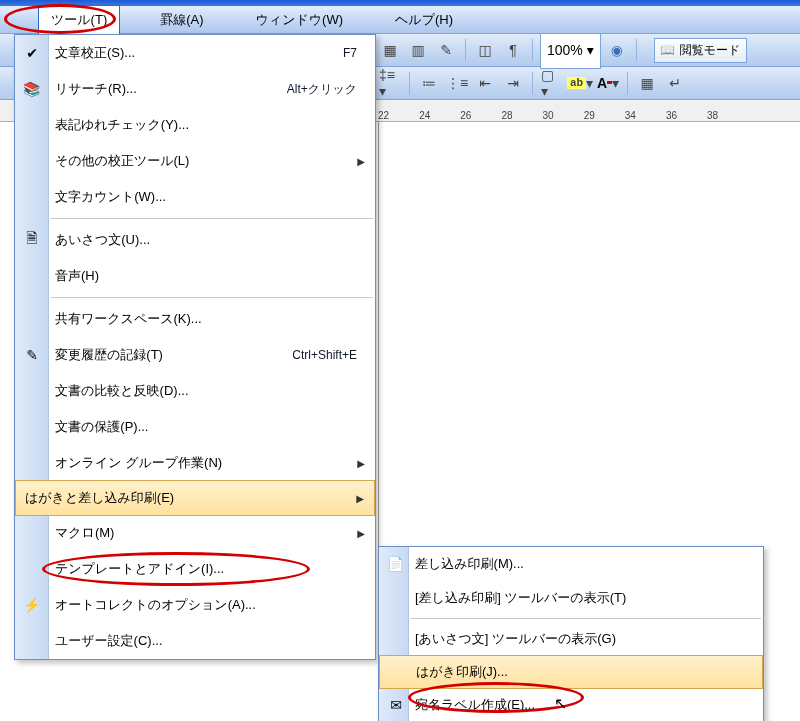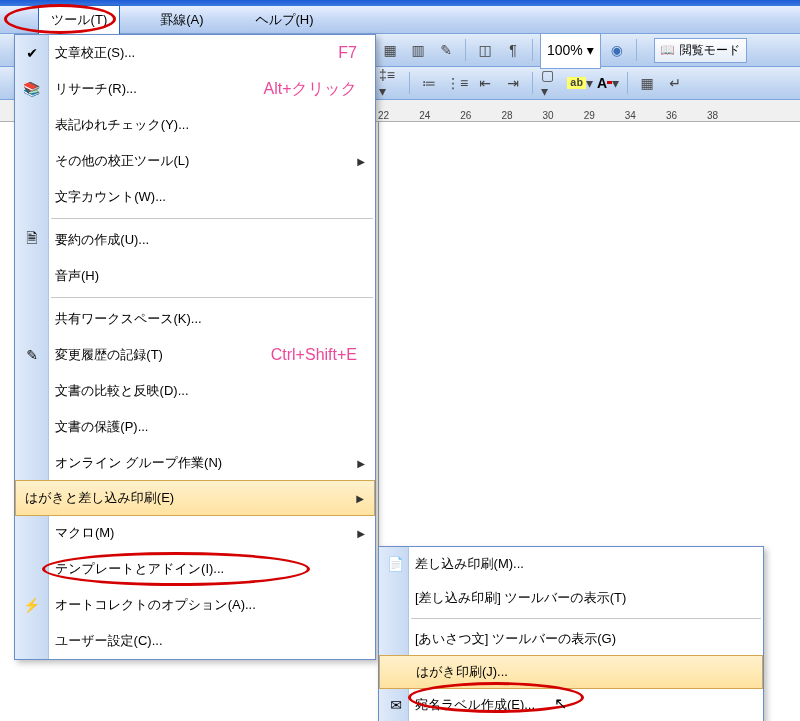--- a/index.html
+++ b/index.html
@@ -107,21 +107,21 @@
     cursor: default;
     position: relative;
   }
   .menu-item.highlight {
     background: linear-gradient(to bottom, #fff1cc, #ffe2a0);
     border: 1px solid #d4a64f;
     margin: -1px 0;
     padding-left: 9px;
   }
   .menu-item .label { flex: 1; }
-  .menu-item .shortcut { color: #ec4899; font-size: 16px; margin-right: 8px; }
+  .menu-item .shortcut { color: #0f172a; font-size: 12px; margin-right: 8px; }
   .menu-item .arrow { font-size: 10px; color: #333; margin-left: auto; }
   .menu-sep {
     height: 1px;
     margin: 3px 2px 3px 36px;
     background: #c8c8c8;
   }
   .menu-icon {
     position: absolute; left: 6px; width: 22px; height: 22px;
     display: flex; align-items: center; justify-content: center;
     font-size: 14px;
@@ -165,20 +165,21 @@
   }
 </style>
 </head>
 <body>
 
 <div class="titlebar"></div>
 
 <div class="menubar">
   <div class="menubar-item active"><span>ツール(T)</span></div>
   <div class="menubar-item"><span>罫線(A)</span></div>
+  <div class="menubar-item"><span>ウィンドウ(W)</span></div>
   <div class="menubar-item"><span>ヘルプ(H)</span></div>
 </div>
 
 <div class="toolbar1">
   <div class="tb-btn">▦</div>
   <div class="tb-btn">▥</div>
   <div class="tb-btn">✎</div>
   <div class="tb-sep"></div>
   <div class="tb-btn">◫</div>
   <div class="tb-btn">¶</div>
@@ -241,21 +242,21 @@
       <div class="menu-item">
         <span class="label">その他の校正ツール(L)</span>
         <span class="arrow">▶</span>
       </div>
       <div class="menu-item">
         <span class="label">文字カウント(W)...</span>
       </div>
       <div class="menu-sep"></div>
       <div class="menu-item">
         <span class="menu-icon">🗎</span>
-        <span class="label">要約の作成(U)...</span>
+        <span class="label">あいさつ文(U)...</span>
       </div>
       <div class="menu-item">
         <span class="label">音声(H)</span>
       </div>
       <div class="menu-sep"></div>
       <div class="menu-item">
         <span class="label">共有ワークスペース(K)...</span>
       </div>
       <div class="menu-item">
         <span class="menu-icon">✎</span>

